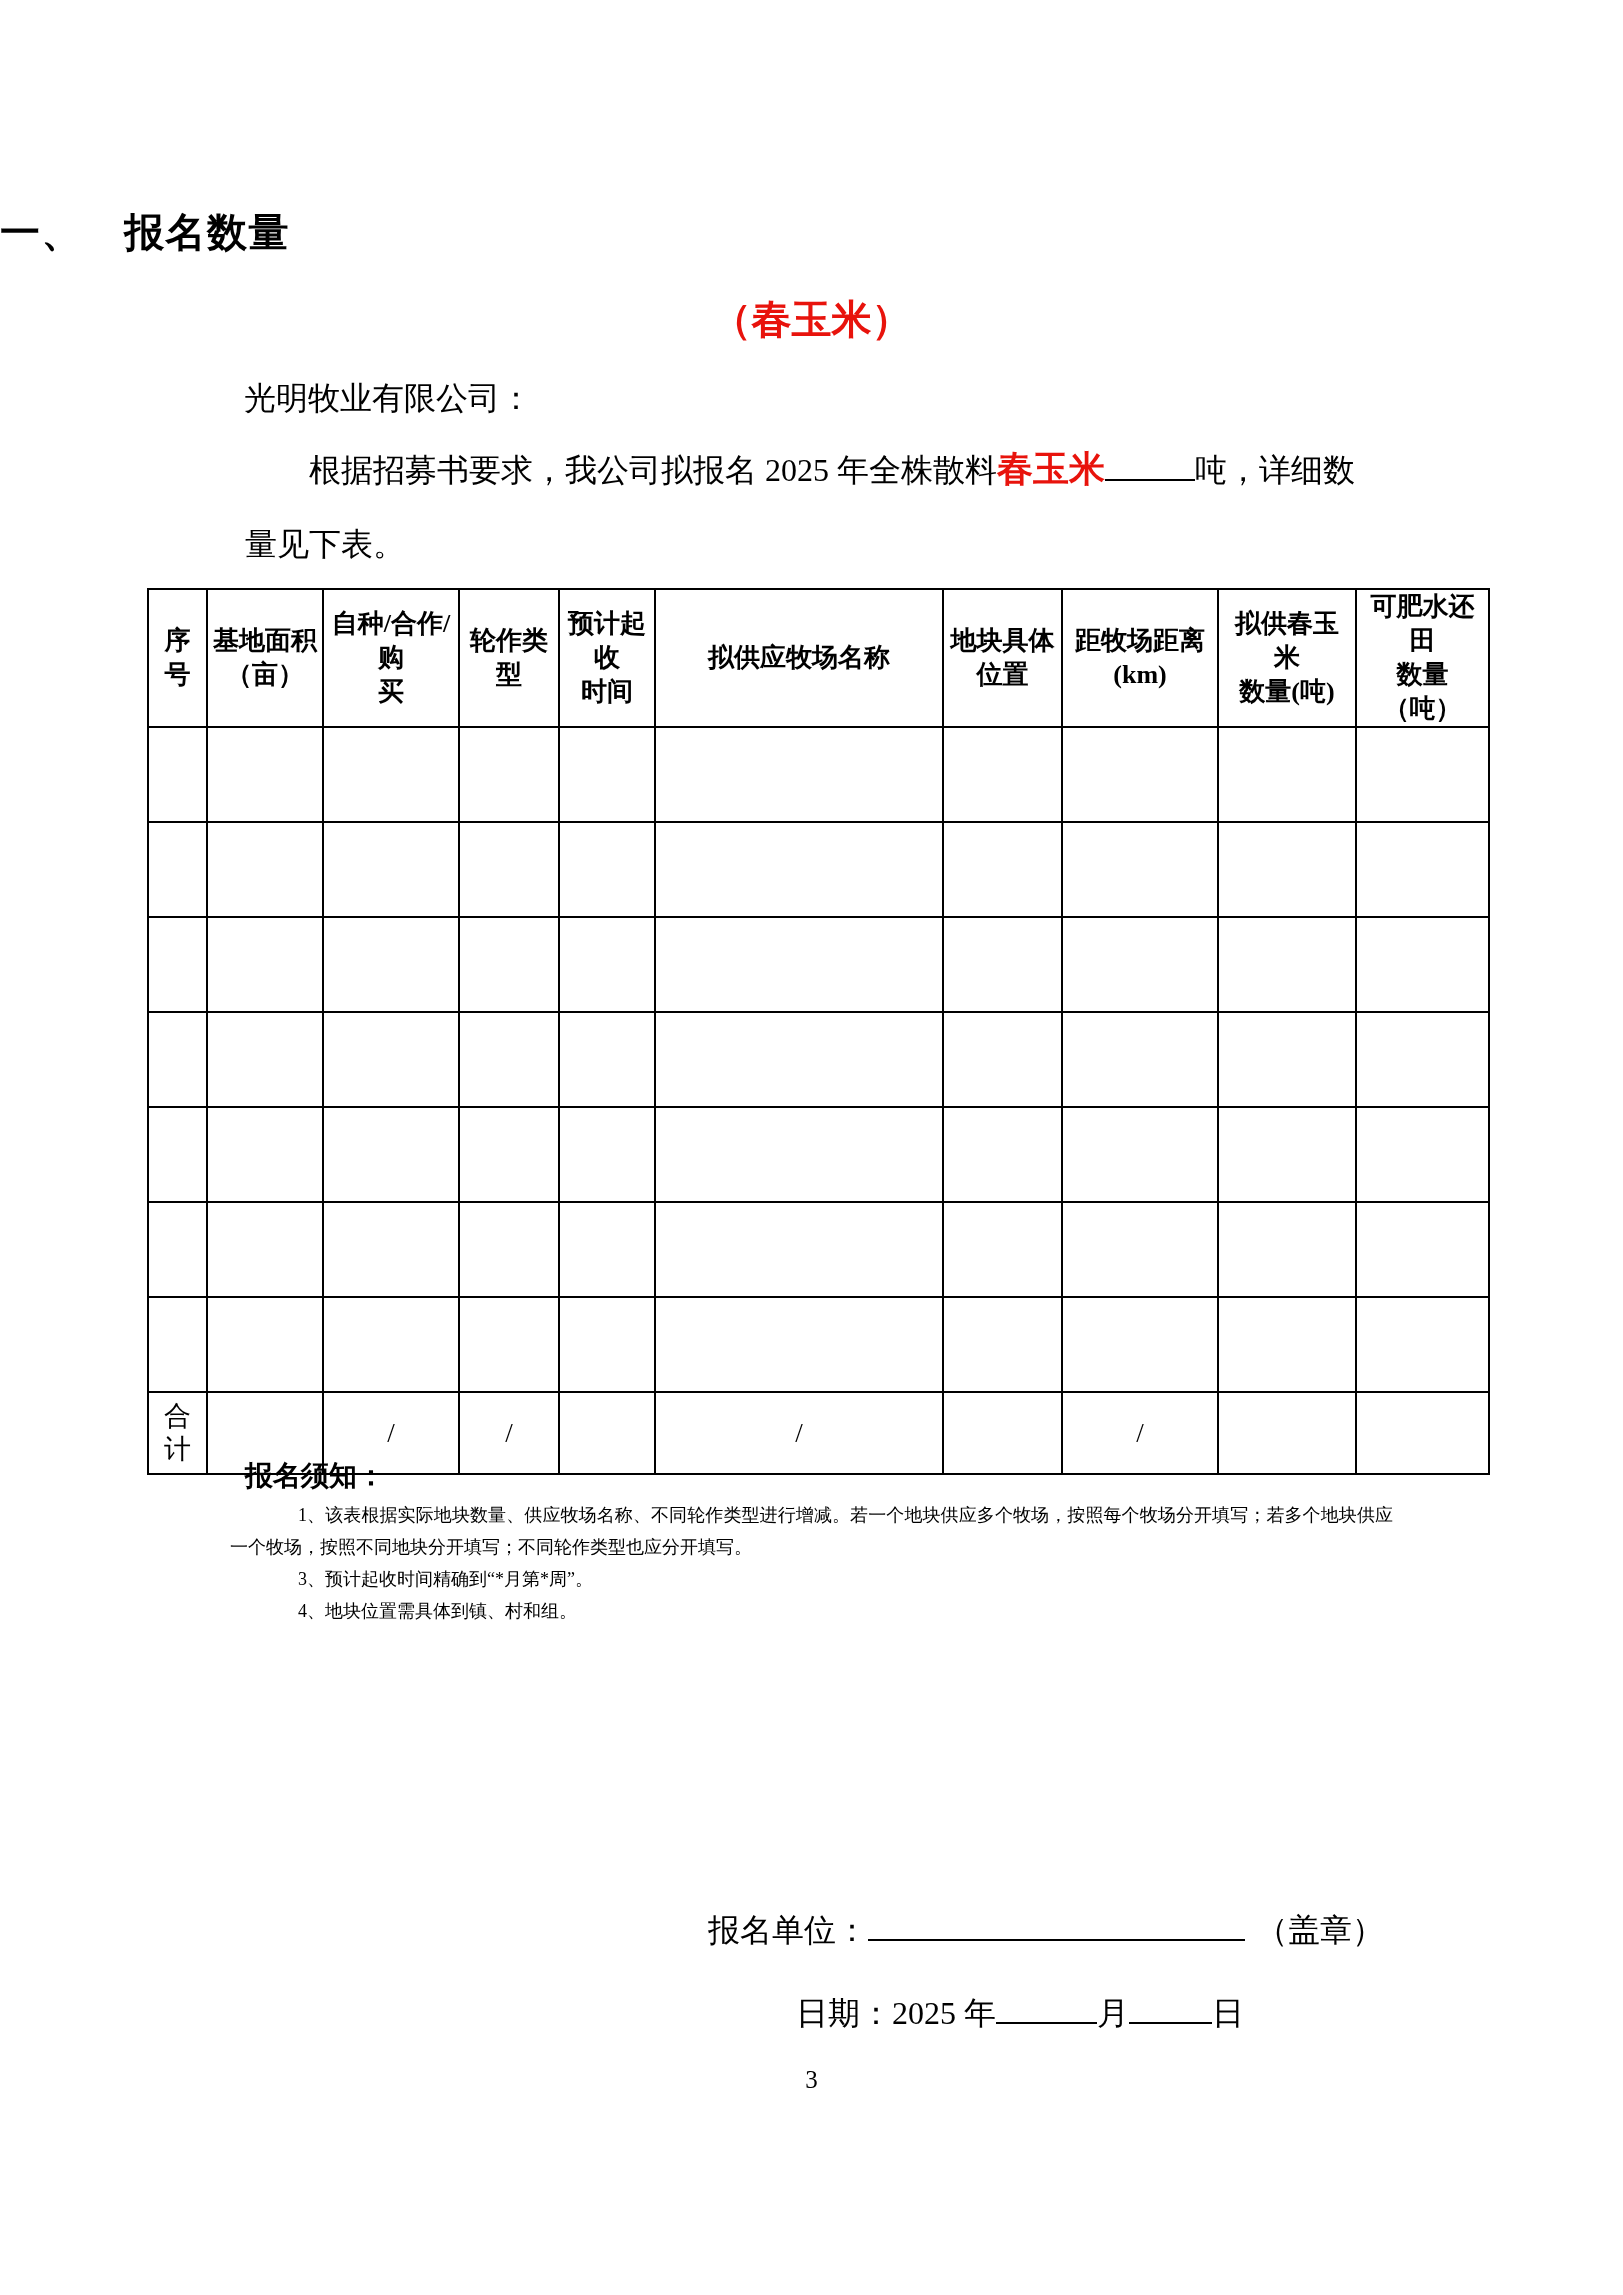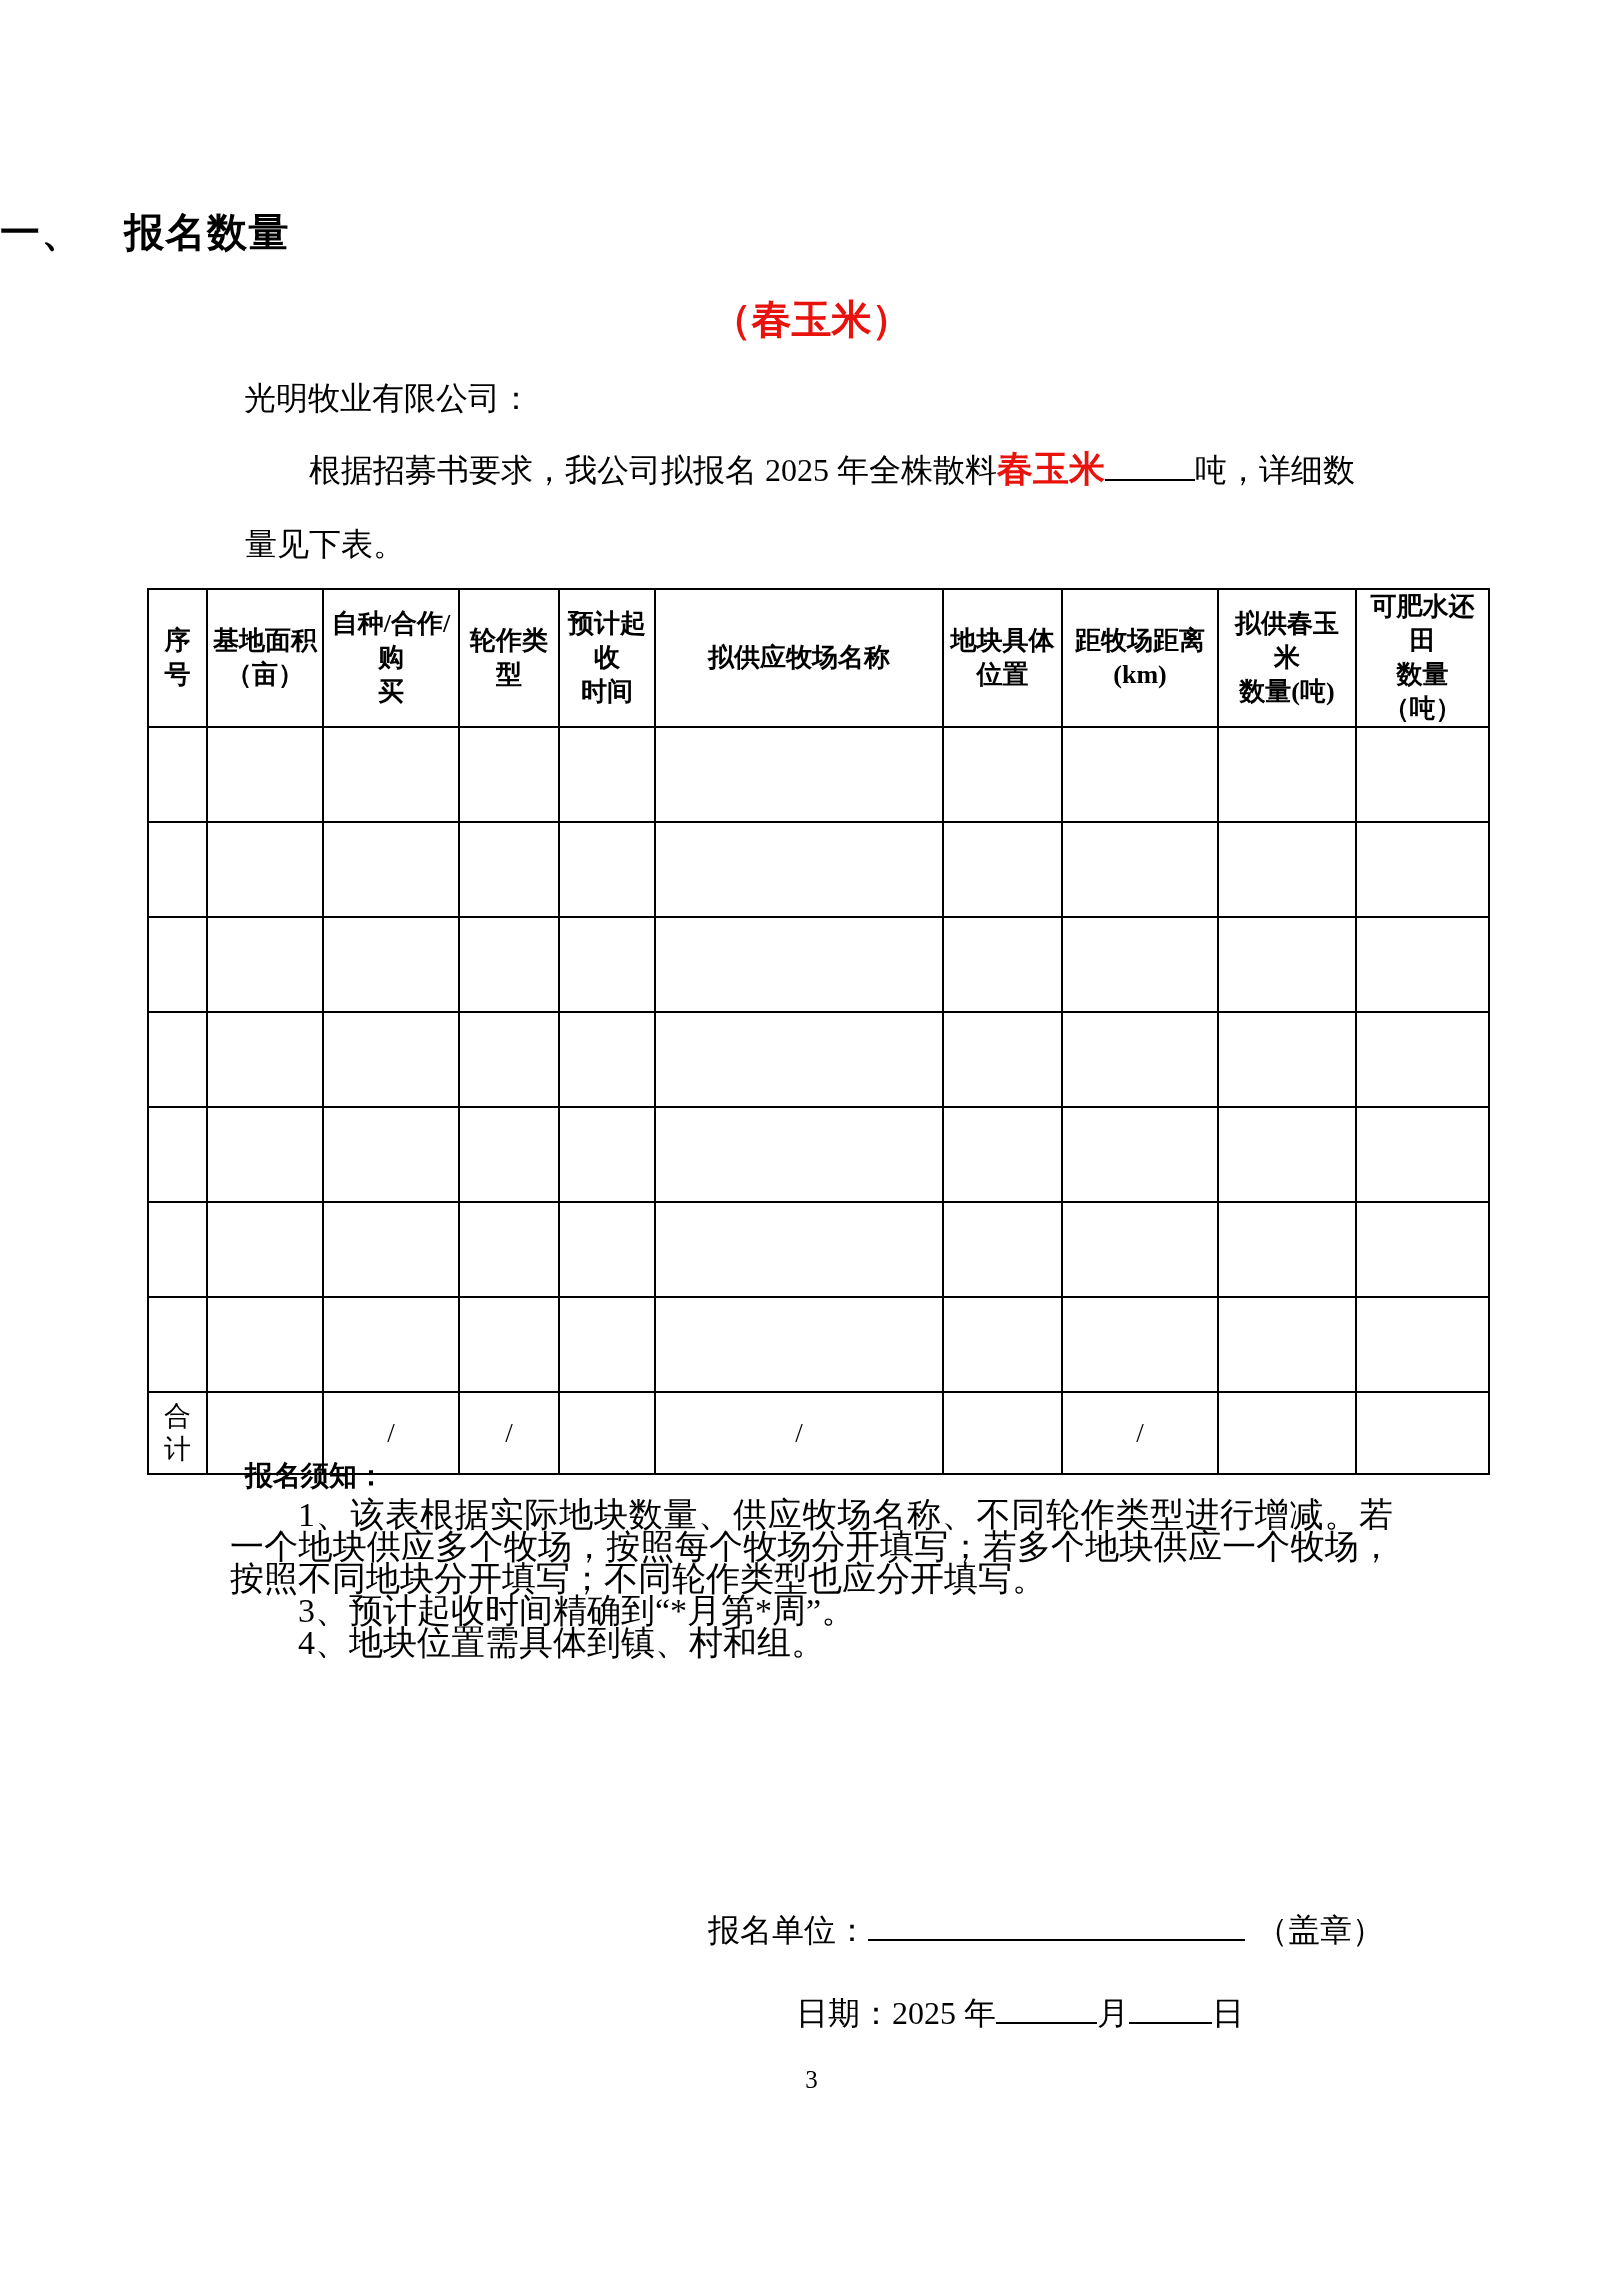--- a/index.html
+++ b/index.html
@@ -83,21 +83,21 @@
   
   .notes{
     position:absolute; top:1456px; left:230px; width:1163px;
   }
   .notes-heading{
     font-size:28px; font-weight:bold; line-height:40px;
     margin:0 0 2.7px 15px;
   }
   .notes p.note{
     margin:0;
-    font-size:34px; line-height:32px;
+    font-size:18px; line-height:32px;
     text-indent:68px;
     text-align:justify;
   }
   
   .signer-line{
     position:absolute; top:1908px; left:708px;
     font-size:32px; line-height:44px; white-space:nowrap;text-align:center;
   }
   .signer-line .seal{margin-left:11px;}
   .date-line{

